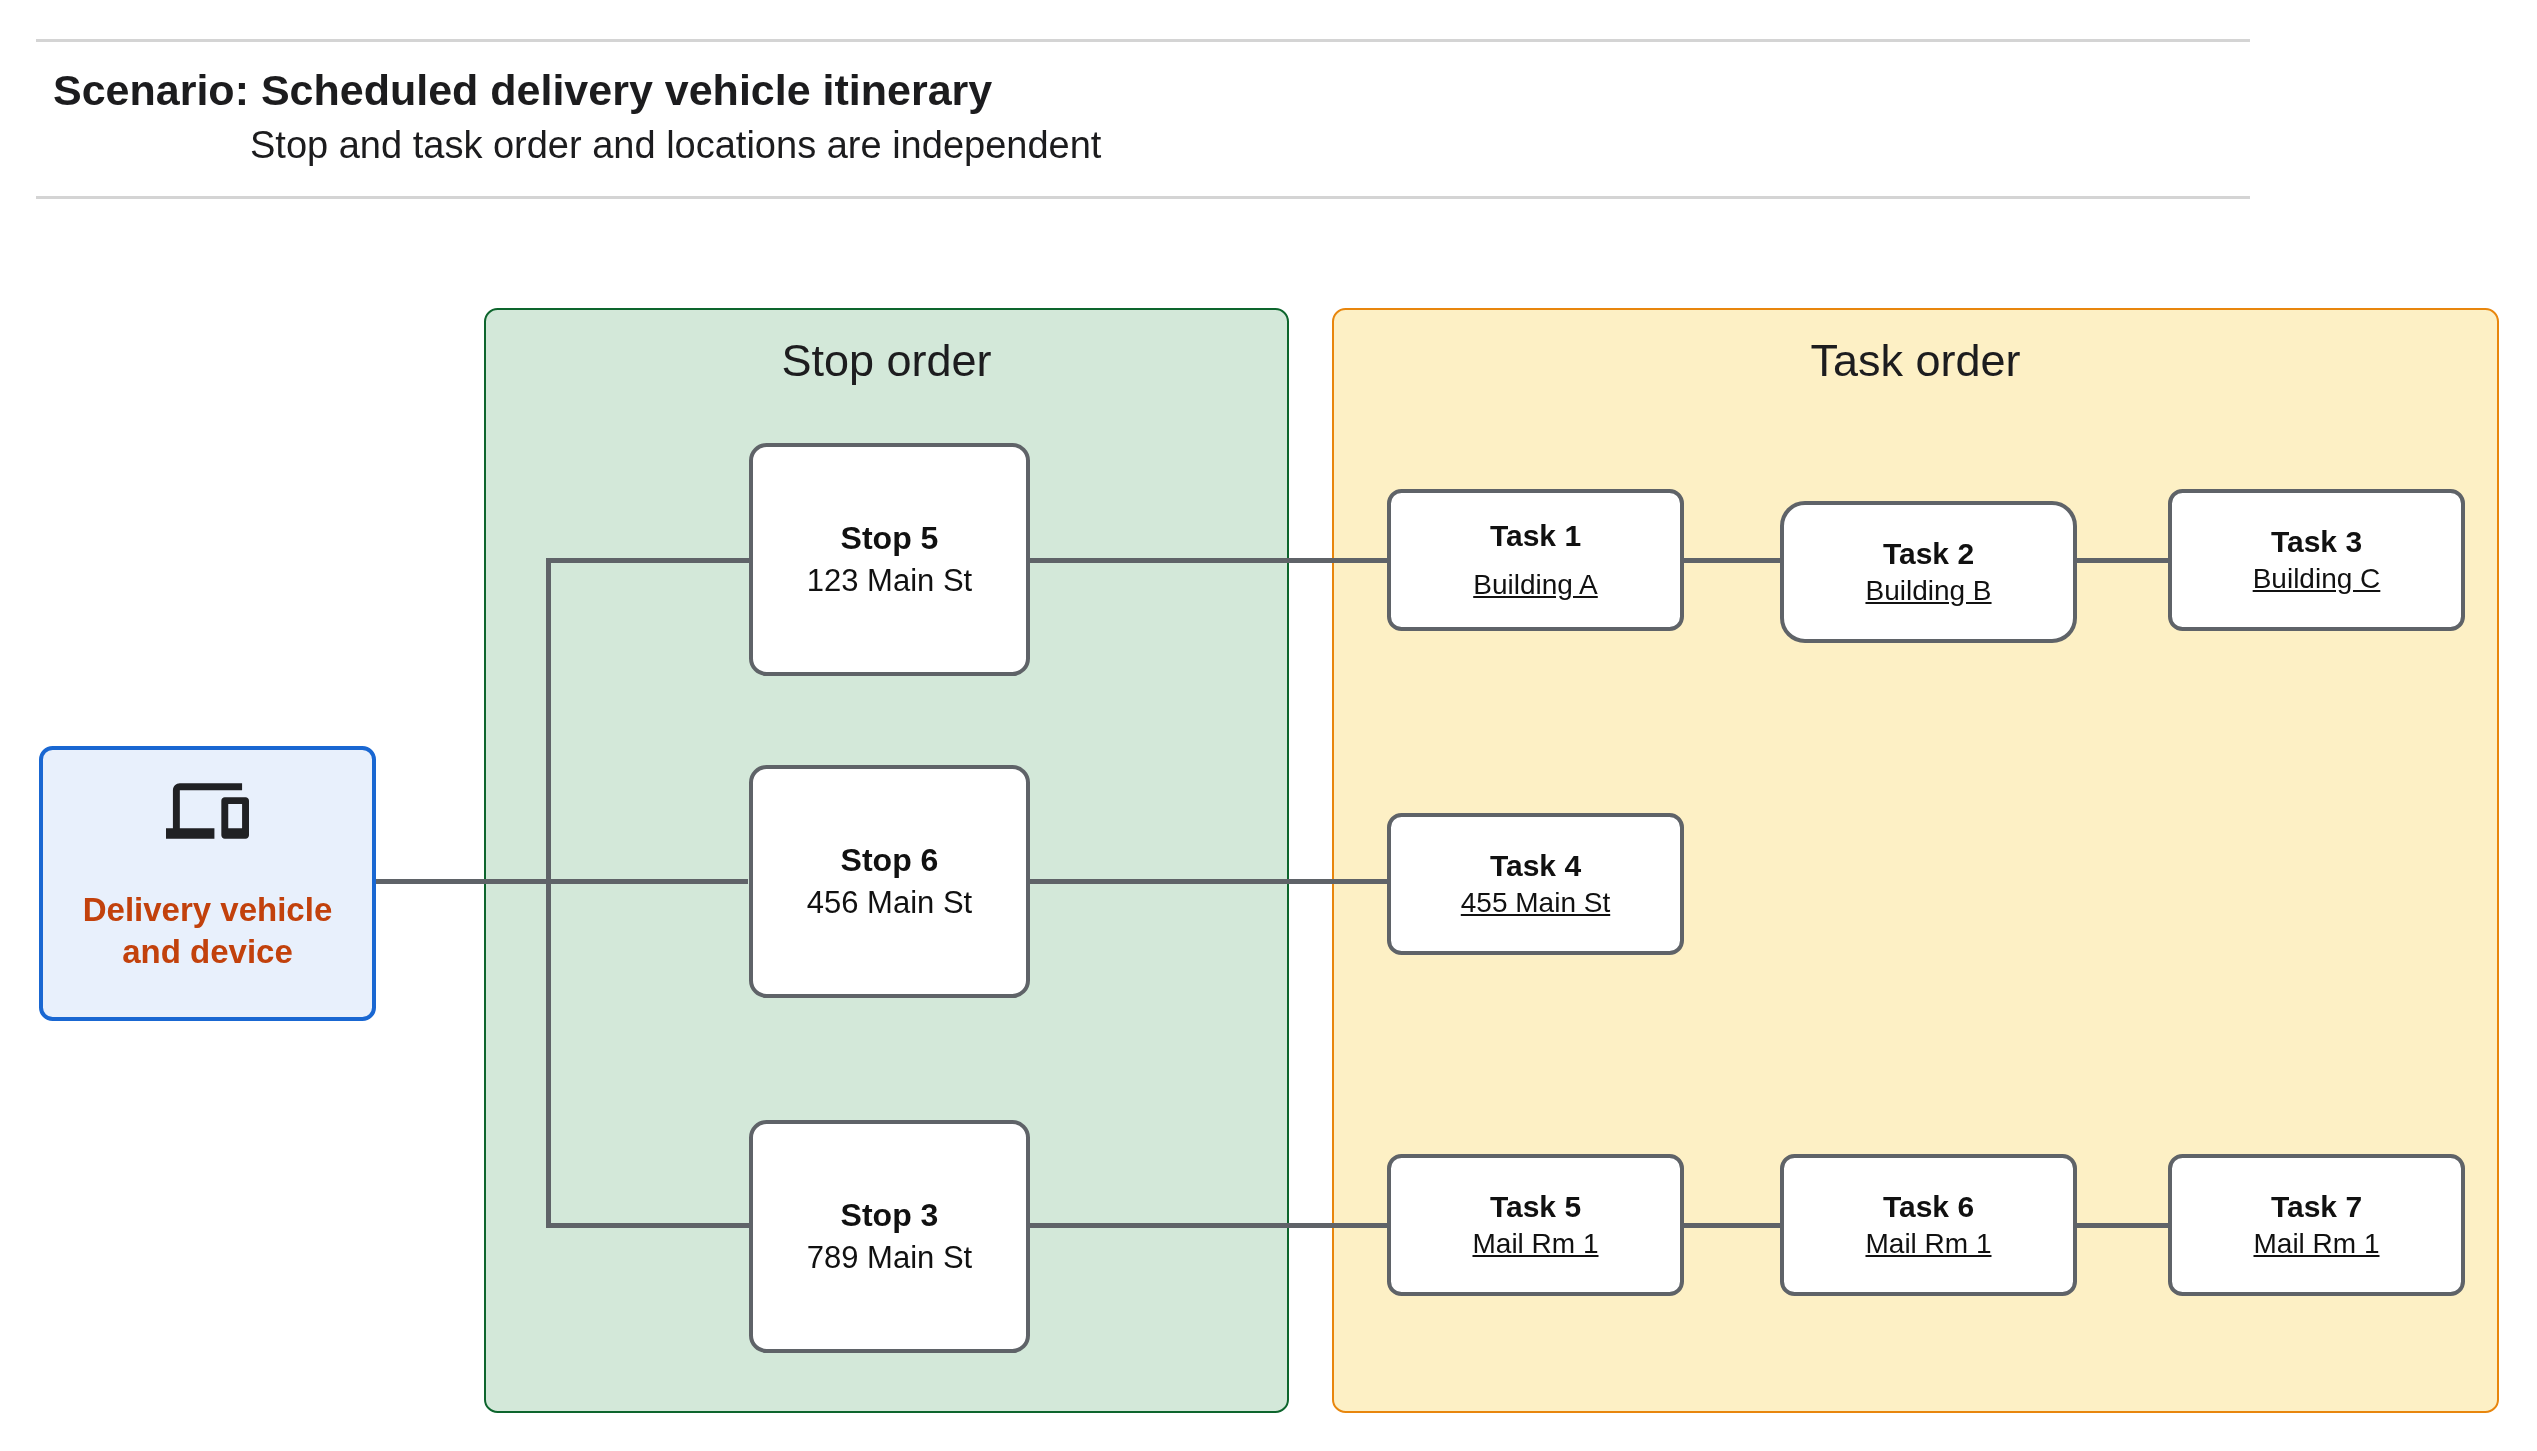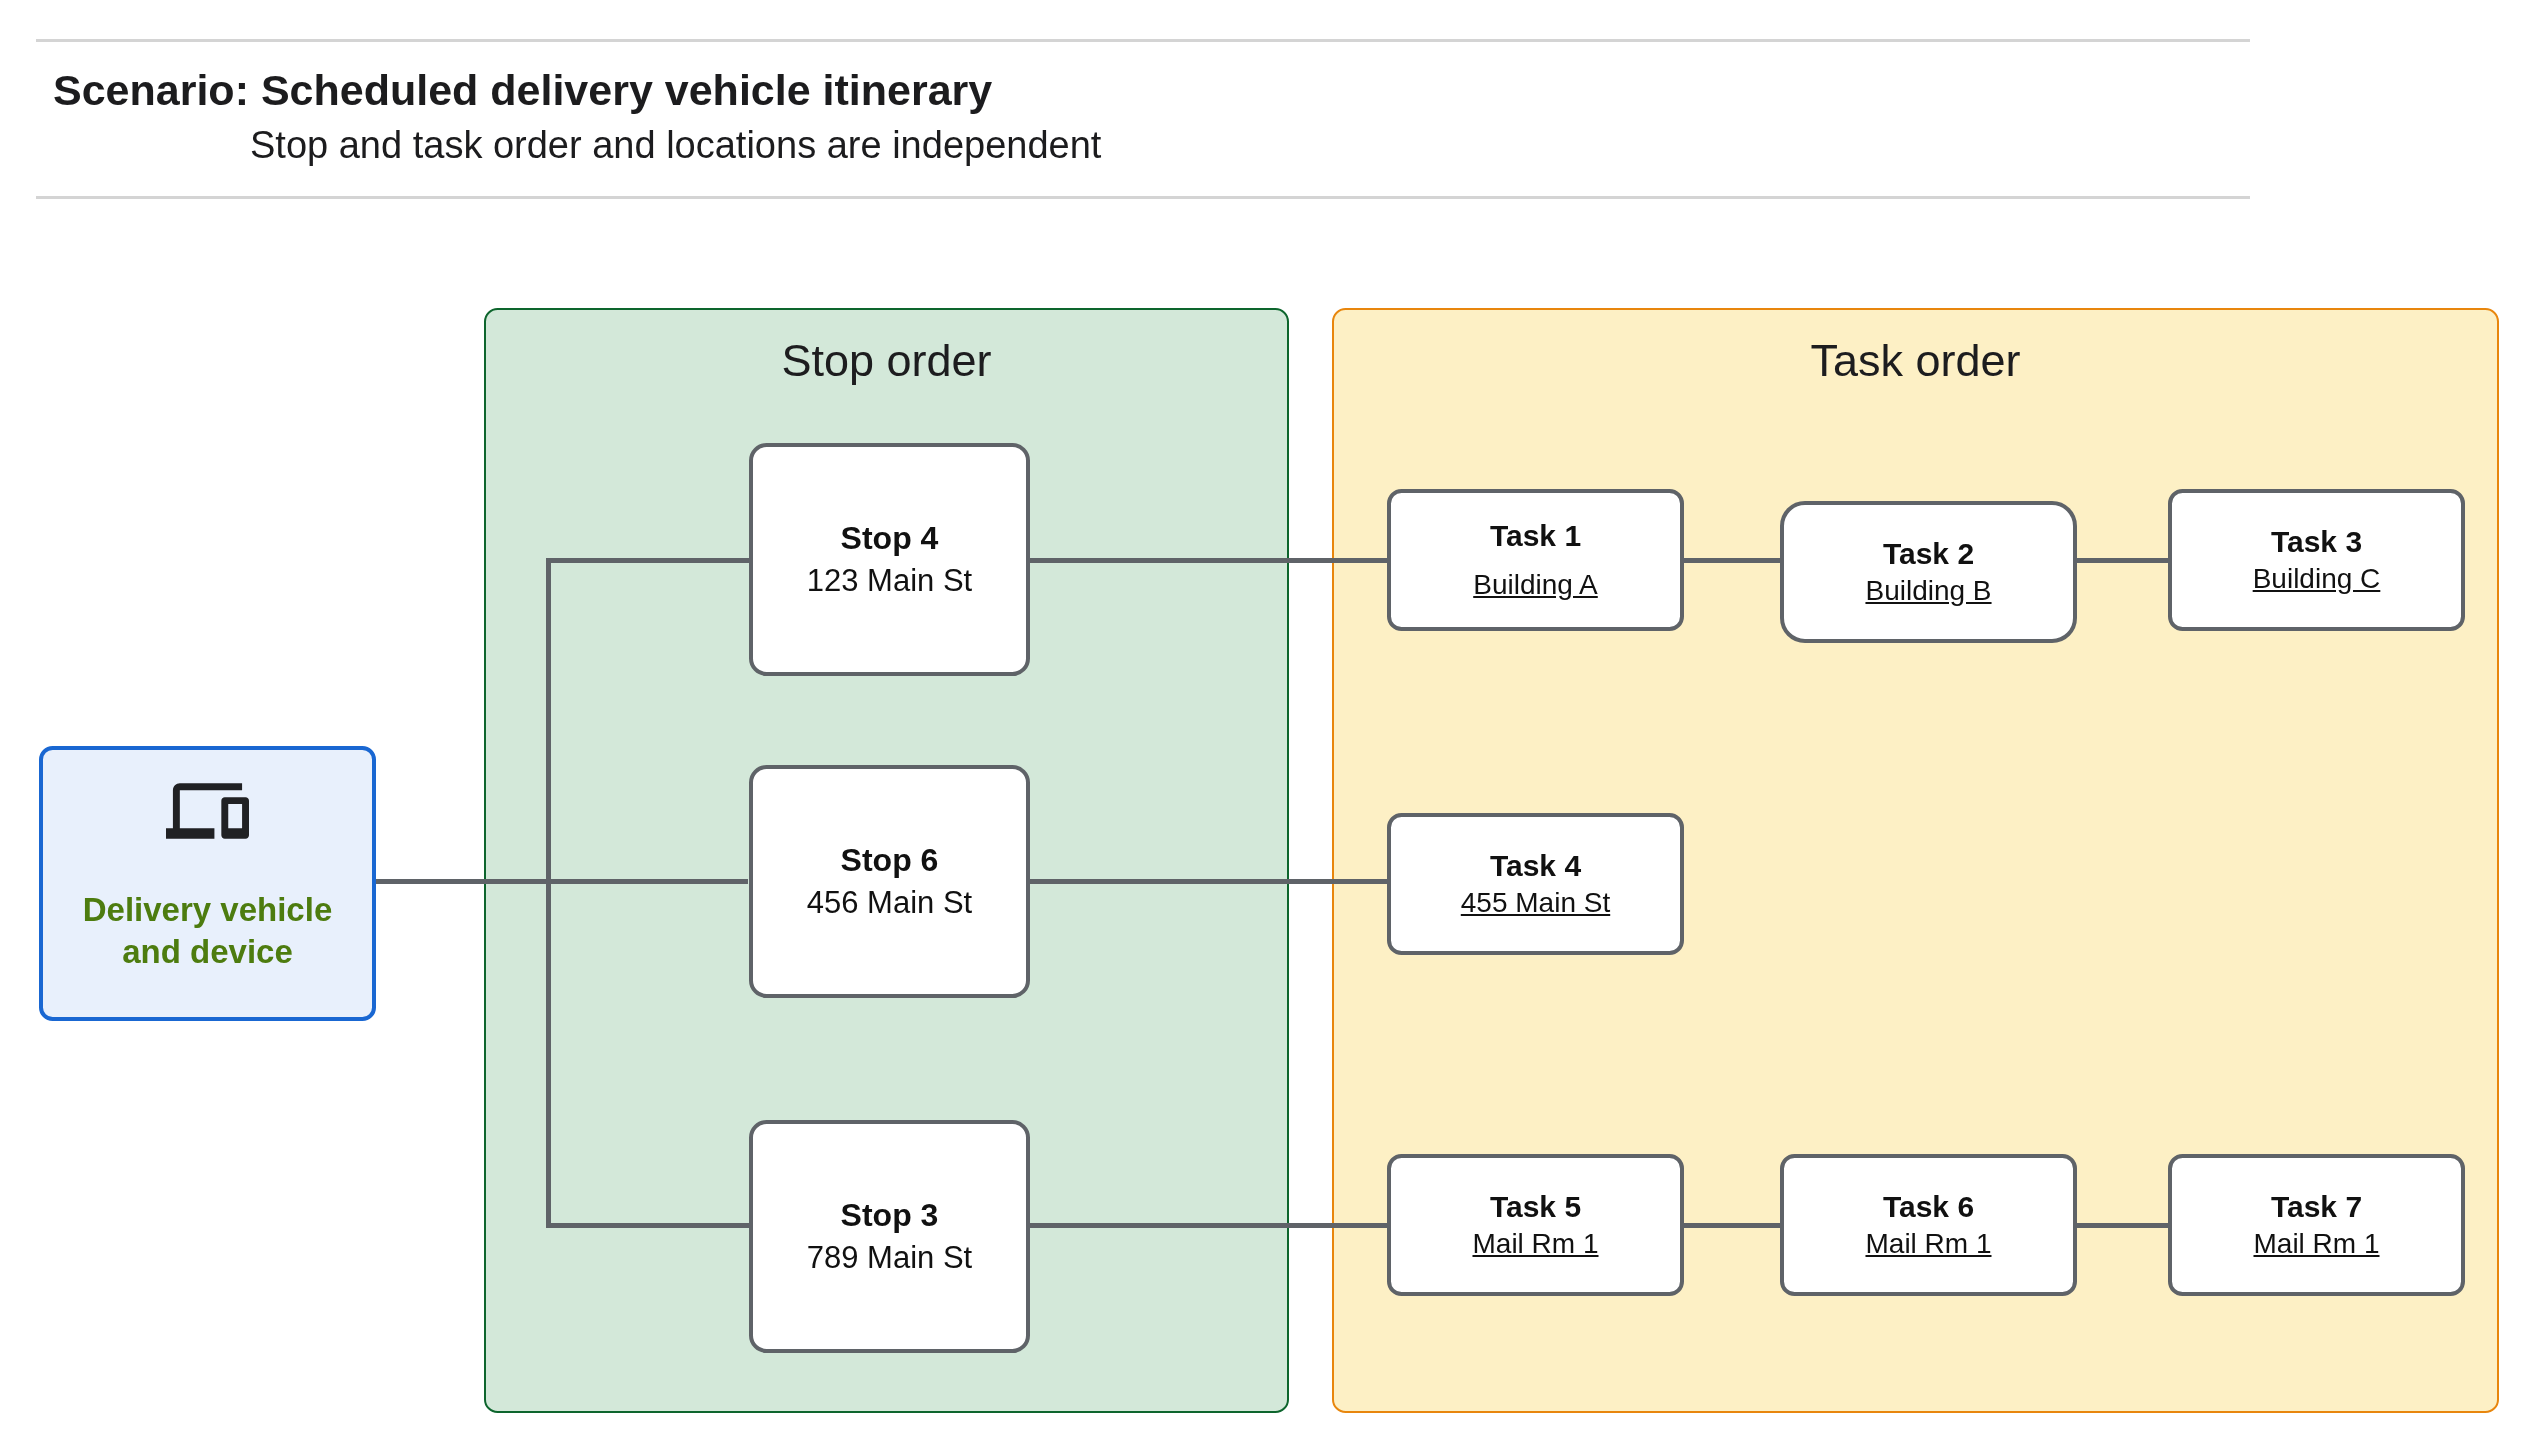--- a/index.html
+++ b/index.html
@@ -62,21 +62,21 @@
     position:absolute;left:39px;top:746px;width:337px;height:275px;z-index:3;
     box-sizing:border-box;border-radius:13.6px;
     background:var(--device-fill,#e8f0fc);
     border:4.8px solid var(--device-border,#1967d2);
     display:flex;flex-direction:column;align-items:center;justify-content:center;
     text-align:center;
   }
   .device-icon{margin-top:-13.6px;}
   .device-label{
     margin-top:43px;width:271px;
-    font-size:33px;font-weight:bold;color:#4d7c0f;line-height:1.28;
+    font-size:33px;font-weight:bold;color:#c2410c;line-height:1.28;
   }
 </style>
 </head>
 <body>
 
 <div class="canvas">
 
   <div class="rule" style="top:39px;"></div>
   <div class="heading">Scenario: Scheduled delivery vehicle itinerary</div>
   <div class="subheading">Stop and task order and locations are independent</div>
@@ -104,21 +104,21 @@
   <div class="device-node">
     <span class="device-icon">
       <svg width="83" height="62" viewBox="0 3.5 24 17" fill="#202124" xmlns="http://www.w3.org/2000/svg">
         <path d="M4 6h18V4H4c-1.1 0-2 .9-2 2v11H0v3h14v-3H4V6zm19 2h-6c-.55 0-1 .45-1 1v10c0 .55.45 1 1 1h6c.55 0 1-.45 1-1V9c0-.55-.45-1-1-1zm-1 9h-4v-7h4v7z"></path>
       </svg>
     </span>
     <div class="device-label">Delivery vehicle and device</div>
   </div>
 
   <div class="node stop-node" style="left:749px;top:443px;">
-    <div class="node-title">Stop 4</div>
+    <div class="node-title">Stop 5</div>
     <div class="node-sub">123 Main St</div>
   </div>
   <div class="node stop-node" style="left:749px;top:765px;">
     <div class="node-title">Stop 6</div>
     <div class="node-sub">456 Main St</div>
   </div>
   <div class="node stop-node" style="left:749px;top:1108px;margin-top:12px;">
     <div class="node-title">Stop 3</div>
     <div class="node-sub">789 Main St</div>
   </div>

